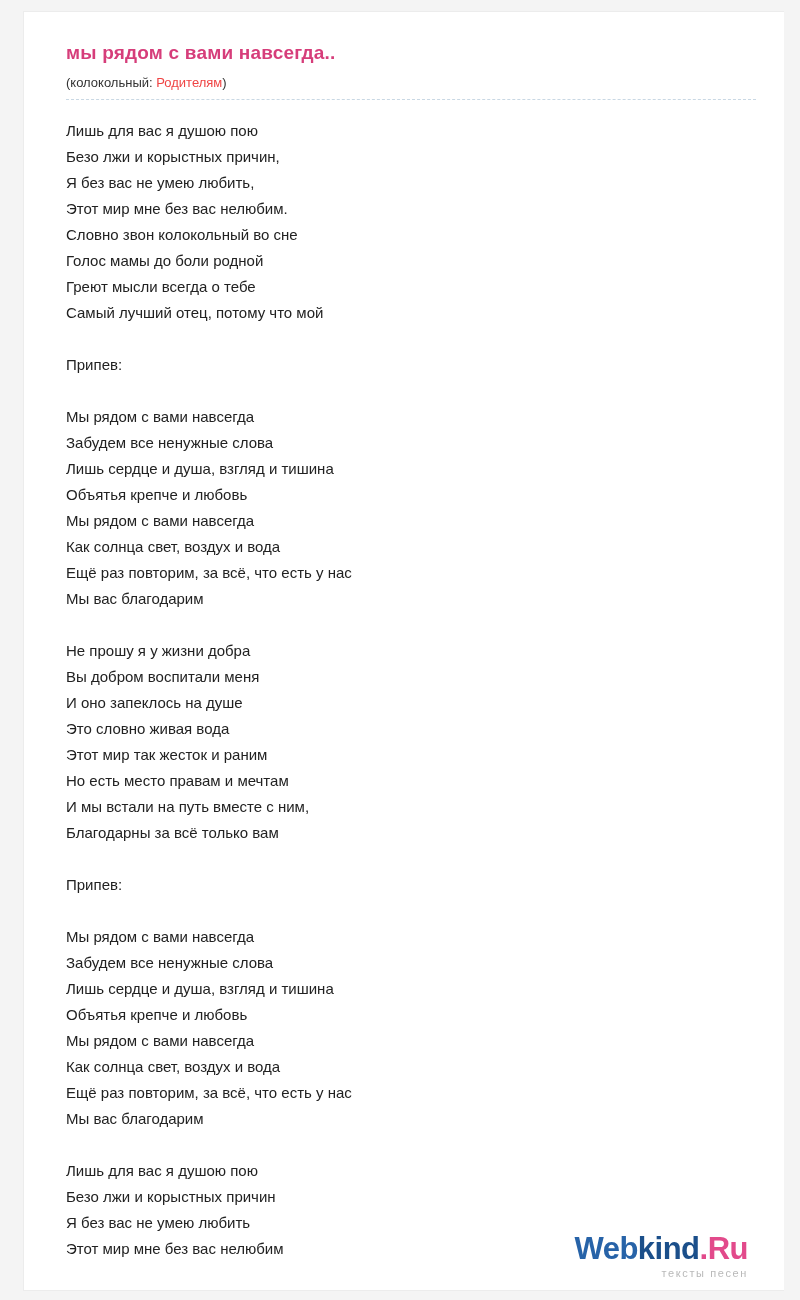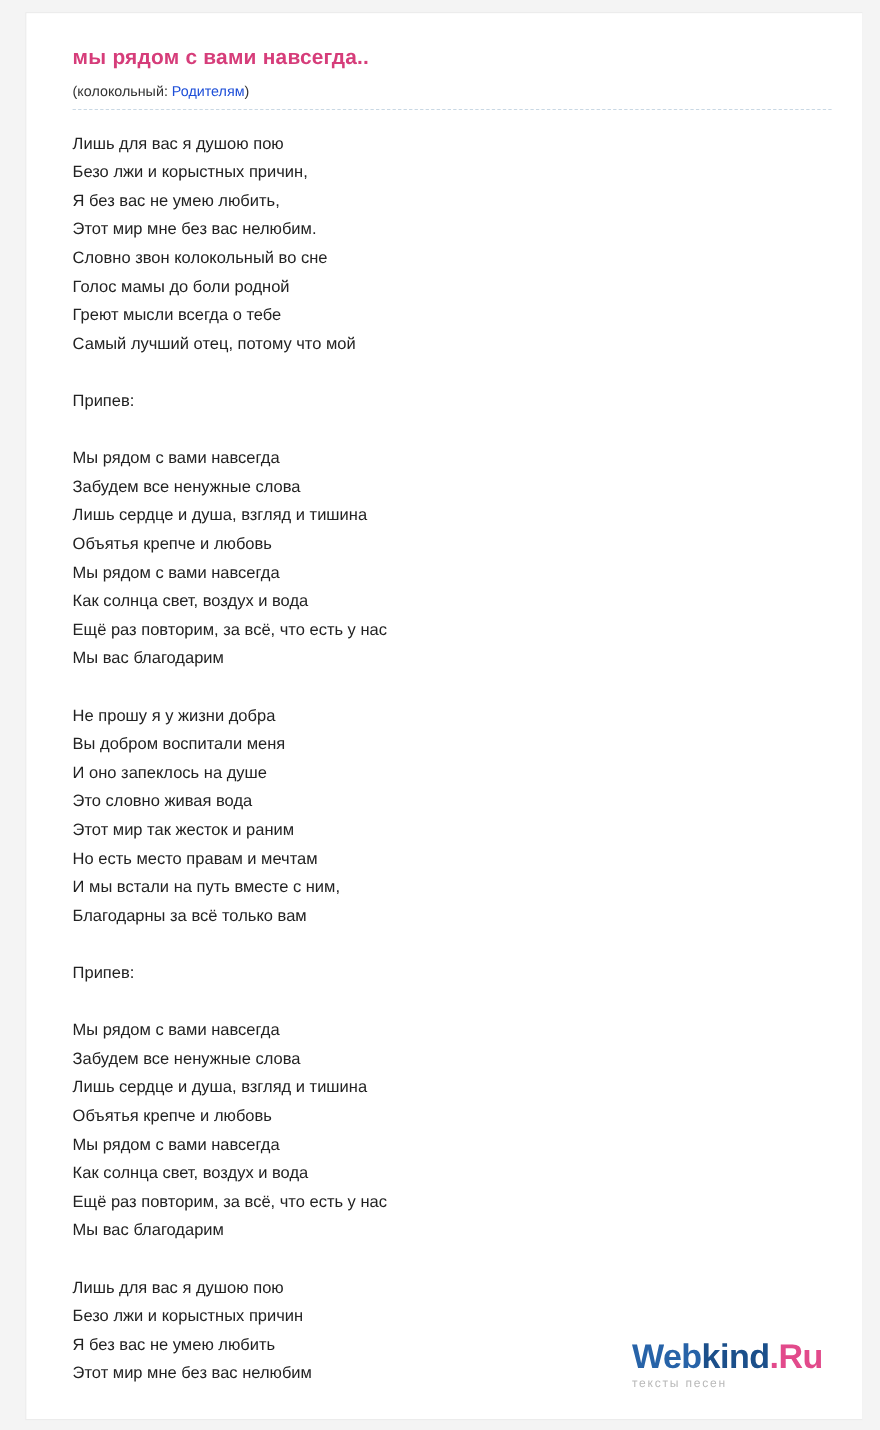--- a/index.html
+++ b/index.html
@@ -43,35 +43,35 @@
     line-height: 1.2;
   }
   .artist-line {
     font-size: 13px;
     color: #333333;
     padding-bottom: 9px;
     border-bottom: 1px dashed #c9d8e4;
     margin-bottom: 18px;
   }
   .artist-link {
-    color: #1d4ed8;
+    color: #ef4444;
     text-decoration: none;
   }
   .lyrics {
     font-size: 15px;
     line-height: 26px;
     color: #222222;
     white-space: pre-wrap;
     word-wrap: break-word;
   }
   .watermark {
     position: absolute;
     right: 36px;
-    bottom: 26px;
-    text-align: left;
+    bottom: 11px;
+    text-align: right;
     line-height: 1;
   }
   .wm-main {
     font-size: 31px;
     font-weight: bold;
     letter-spacing: -0.5px;
   }
   .wm-web {
     color: #2763a8;
   }

